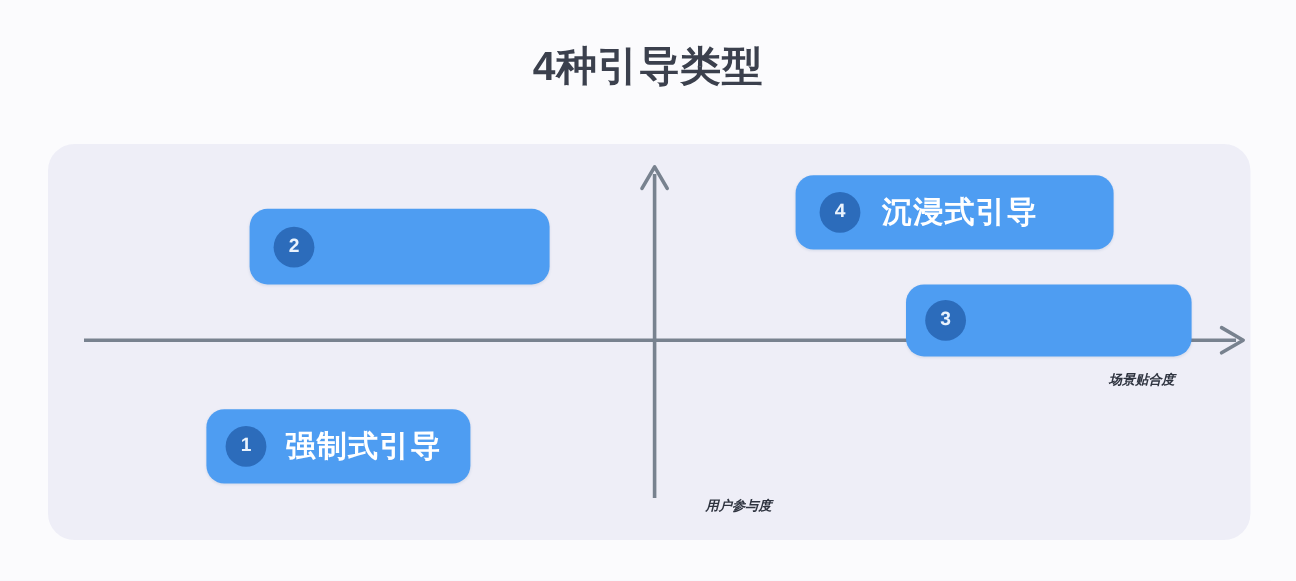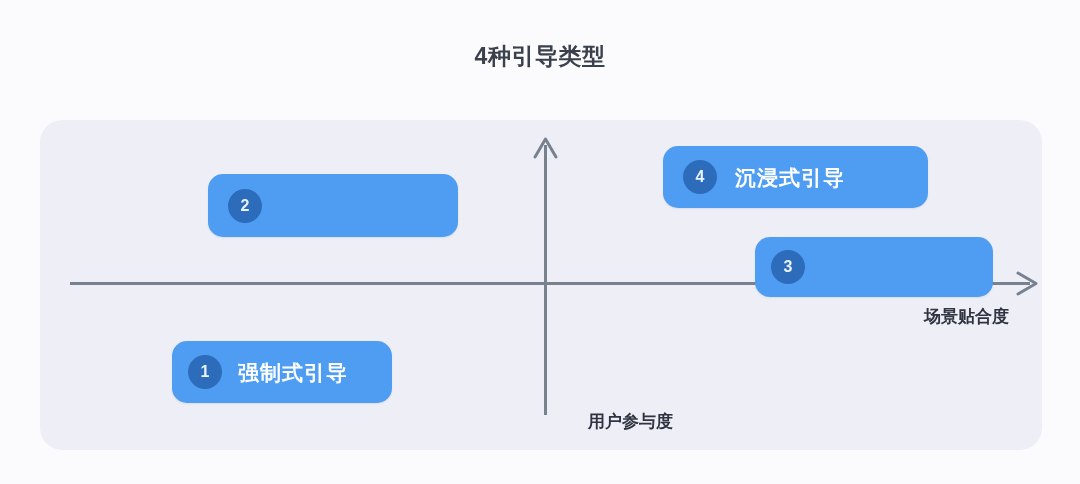--- a/index.html
+++ b/index.html
@@ -15,21 +15,21 @@
     position: relative;
   }
 
   
   .title {
     position: absolute;
     left: 0;
     top: 38px;
     width: 1080px;
     text-align: center;
-    font-size: 23px;
+    font-size: 34px;
     font-weight: bold;
     color: #3b404d;
     letter-spacing: 0.5px;
     line-height: 36px;
   }
 
   
   .panel {
     position: absolute;
     left: 40px;
@@ -69,21 +69,21 @@
     color: #eaf3fd;
     font-size: 16px;
     font-weight: bold;
     display: flex;
     align-items: center;
     justify-content: center;
     line-height: 1;
   }
   .pill .pill-label {
     color: #ffffff;
-    font-size: 21px;
+    font-size: 25px;
     font-weight: bold;
     letter-spacing: 1px;
     white-space: nowrap;
     line-height: 1;
   }
 
   .pill-1 { left: 172px; top: 341px; width: 220px; height: 62px; padding-left: 16px; }
   .pill-1 .pill-label { margin-left: 16px; }
 
   .pill-2 { left: 208px; top: 174px; width: 250px; height: 63px; padding-left: 20px; }
@@ -91,25 +91,26 @@
 
   .pill-3 { left: 755px; top: 237px; width: 238px; height: 60px; padding-left: 16px; }
   .pill-3 .pill-label { margin-left: 16px; }
 
   .pill-4 { left: 663px; top: 146px; width: 265px; height: 62px; padding-left: 20px; }
   .pill-4 .pill-label { margin-left: 18px; }
 
   
   .axis-caption {
     position: absolute;
-    font-size: 17px;
+    font-size: 11px;
     font-weight: bold;
     color: #2f3440;
     white-space: nowrap;
     line-height: 22px;
+    font-style: italic;
   }
   .x-caption { left: 924px; top: 306px; }
   .y-caption { left: 588px; top: 411px; }
 </style>
 </head>
 <body>
 
 <div class="title">4种引导类型</div>
 
 <div class="panel"></div>

